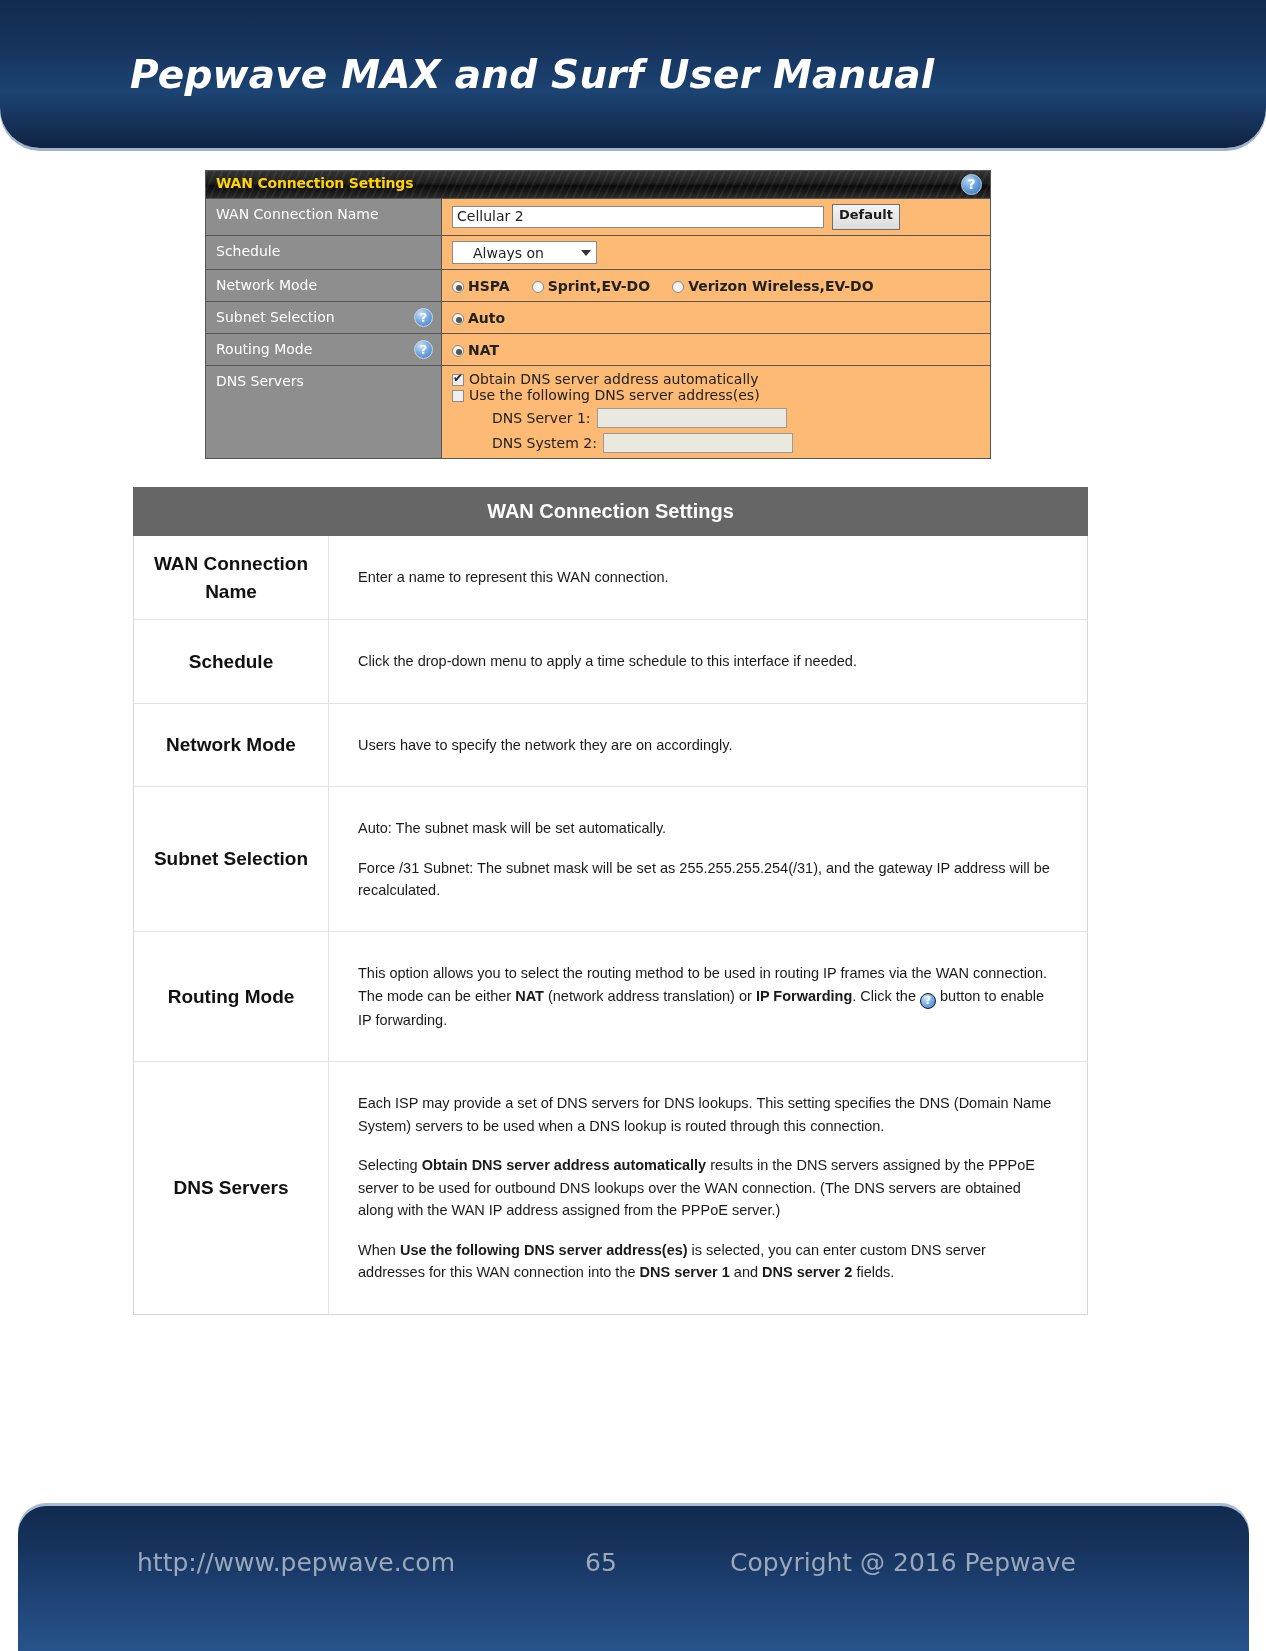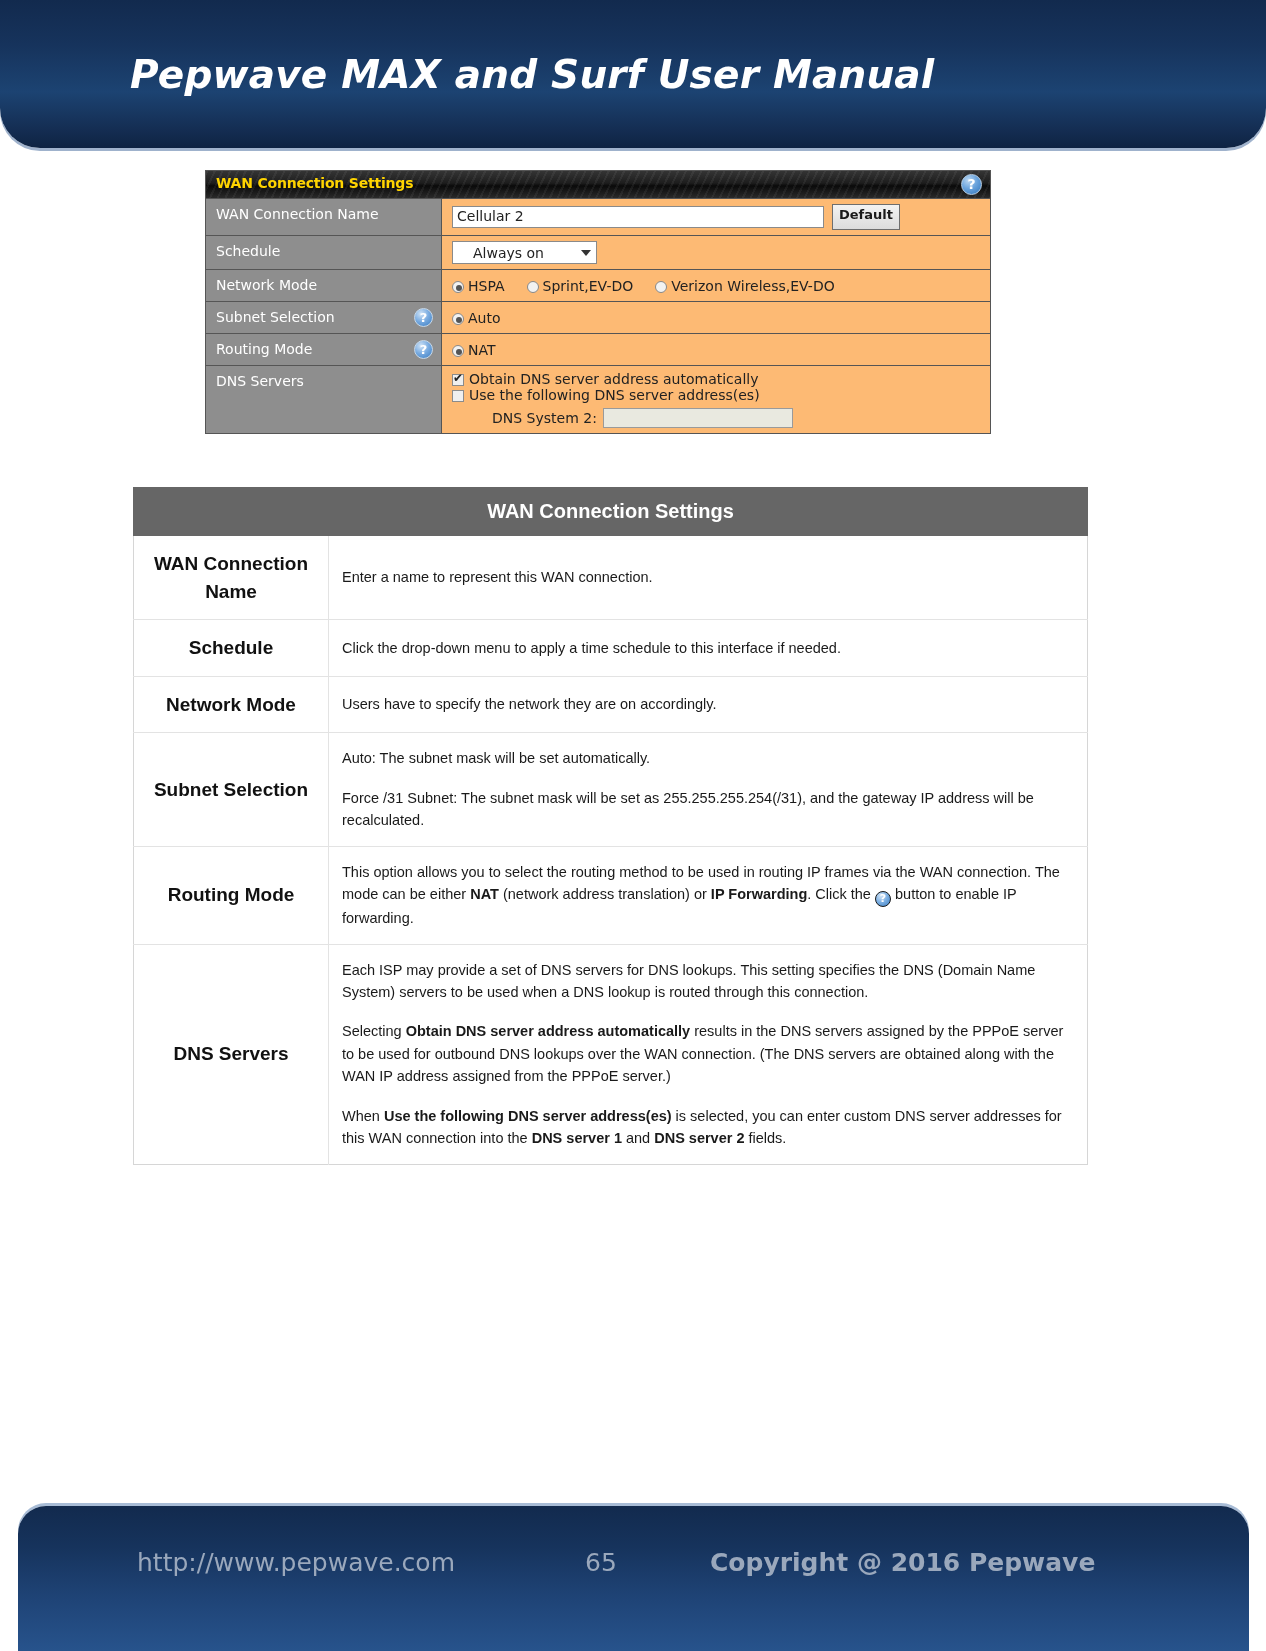--- a/index.html
+++ b/index.html
@@ -188,21 +188,21 @@
     position: relative;
   }
   .chk.on::after {
     content: "\2714";
     position: absolute;
     left: 0px; top: -4px;
     font-size: 12px;
     color: #222;
     line-height: 14px;
   }
-  .opt { margin-right: 14px; white-space: nowrap; }
+  .opt { margin-right: 14px; white-space: nowrap; font-weight: bold; }
   .dnsline {
     margin-top: 5px;
     padding-left: 40px;
     display: flex;
     align-items: center;
     gap: 6px;
   }
   .dns-field {
     width: 190px; height: 20px;
     background: #e9e9e0;
@@ -243,21 +243,21 @@
     padding: 14px 10px;
     border-right: 1px solid #e3e3e3;
     line-height: 1.45;
   }
   .desc-table td.v {
     font-size: 14.5px;
     color: #1a1a1a;
     padding: 14px 16px 14px 13px;
     line-height: 1.55;
   }
-  .desc-table td.v p { margin: 0; }
+  .desc-table td.v p { margin: 16px; }
   .desc-table td.v p + p { margin-top: 17px; }
   .inline-help {
     display: inline-block;
     width: 16px; height: 16px;
     border-radius: 50%;
     background: radial-gradient(circle at 35% 28%, #d2e5f8 0%, #7aaee2 48%, #3d7fc3 100%);
     border: 1px solid #1b1b1b;
     color: #ffffff;
     font-size: 11px;
     font-weight: bold;
@@ -284,21 +284,21 @@
     left: 0; right: 0;
     top: 42px;
     display: flex;
     align-items: baseline;
     color: #9aa8bc;
     font-size: 25px;
     font-family: "DejaVu Sans", sans-serif;
   }
   .f-url { position: absolute; left: 119px; }
   .f-page { position: absolute; left: 567px; }
-  .f-copy { position: absolute; left: 692px; font-weight: bold; }
+  .f-copy { position: absolute; left: 712px; }
 </style>
 </head>
 <body>
 
 <div class="header-banner">
   <div class="header-title">Pepwave MAX and Surf User Manual</div>
 </div>
 
 <div class="figure">
 
@@ -357,20 +357,24 @@
   <div class="fig-row">
     <div class="fig-label">DNS Servers</div>
     <div class="fig-value col">
       <div>
         <span class="chk on"></span><span>Obtain DNS server address automatically</span>
       </div>
       <div>
         <span class="chk"></span><span>Use the following DNS server address(es)</span>
       </div>
       <div class="dnsline">
+        <span>DNS Server 1:</span>
+        <span class="dns-field"></span>
+      </div>
+      <div class="dnsline">
         <span>DNS System 2:</span>
         <span class="dns-field"></span>
       </div>
     </div>
   </div>
 </div>
 
 <table class="desc-table">
   <thead>
     <tr>

